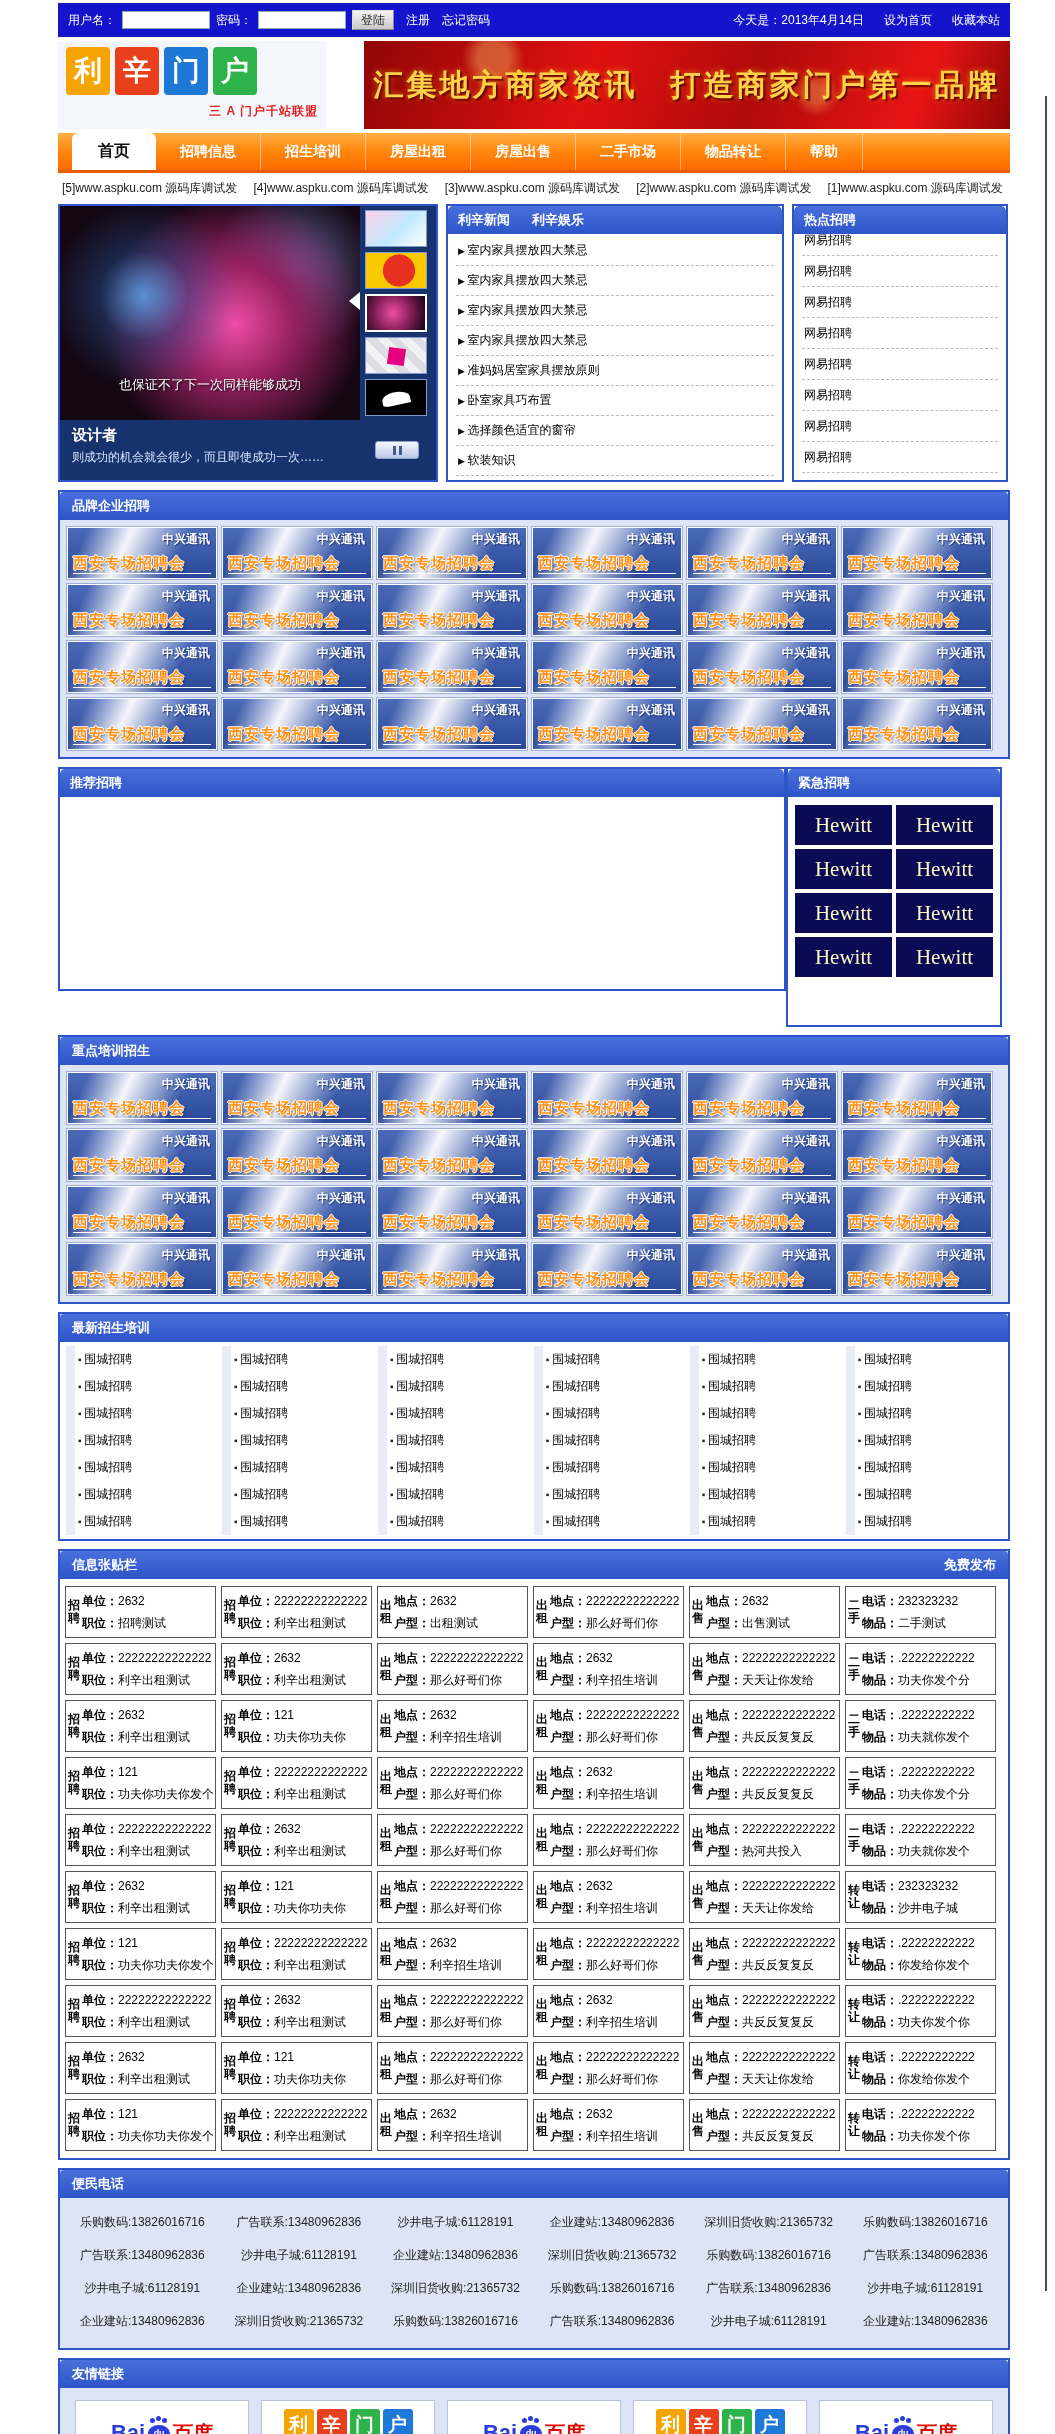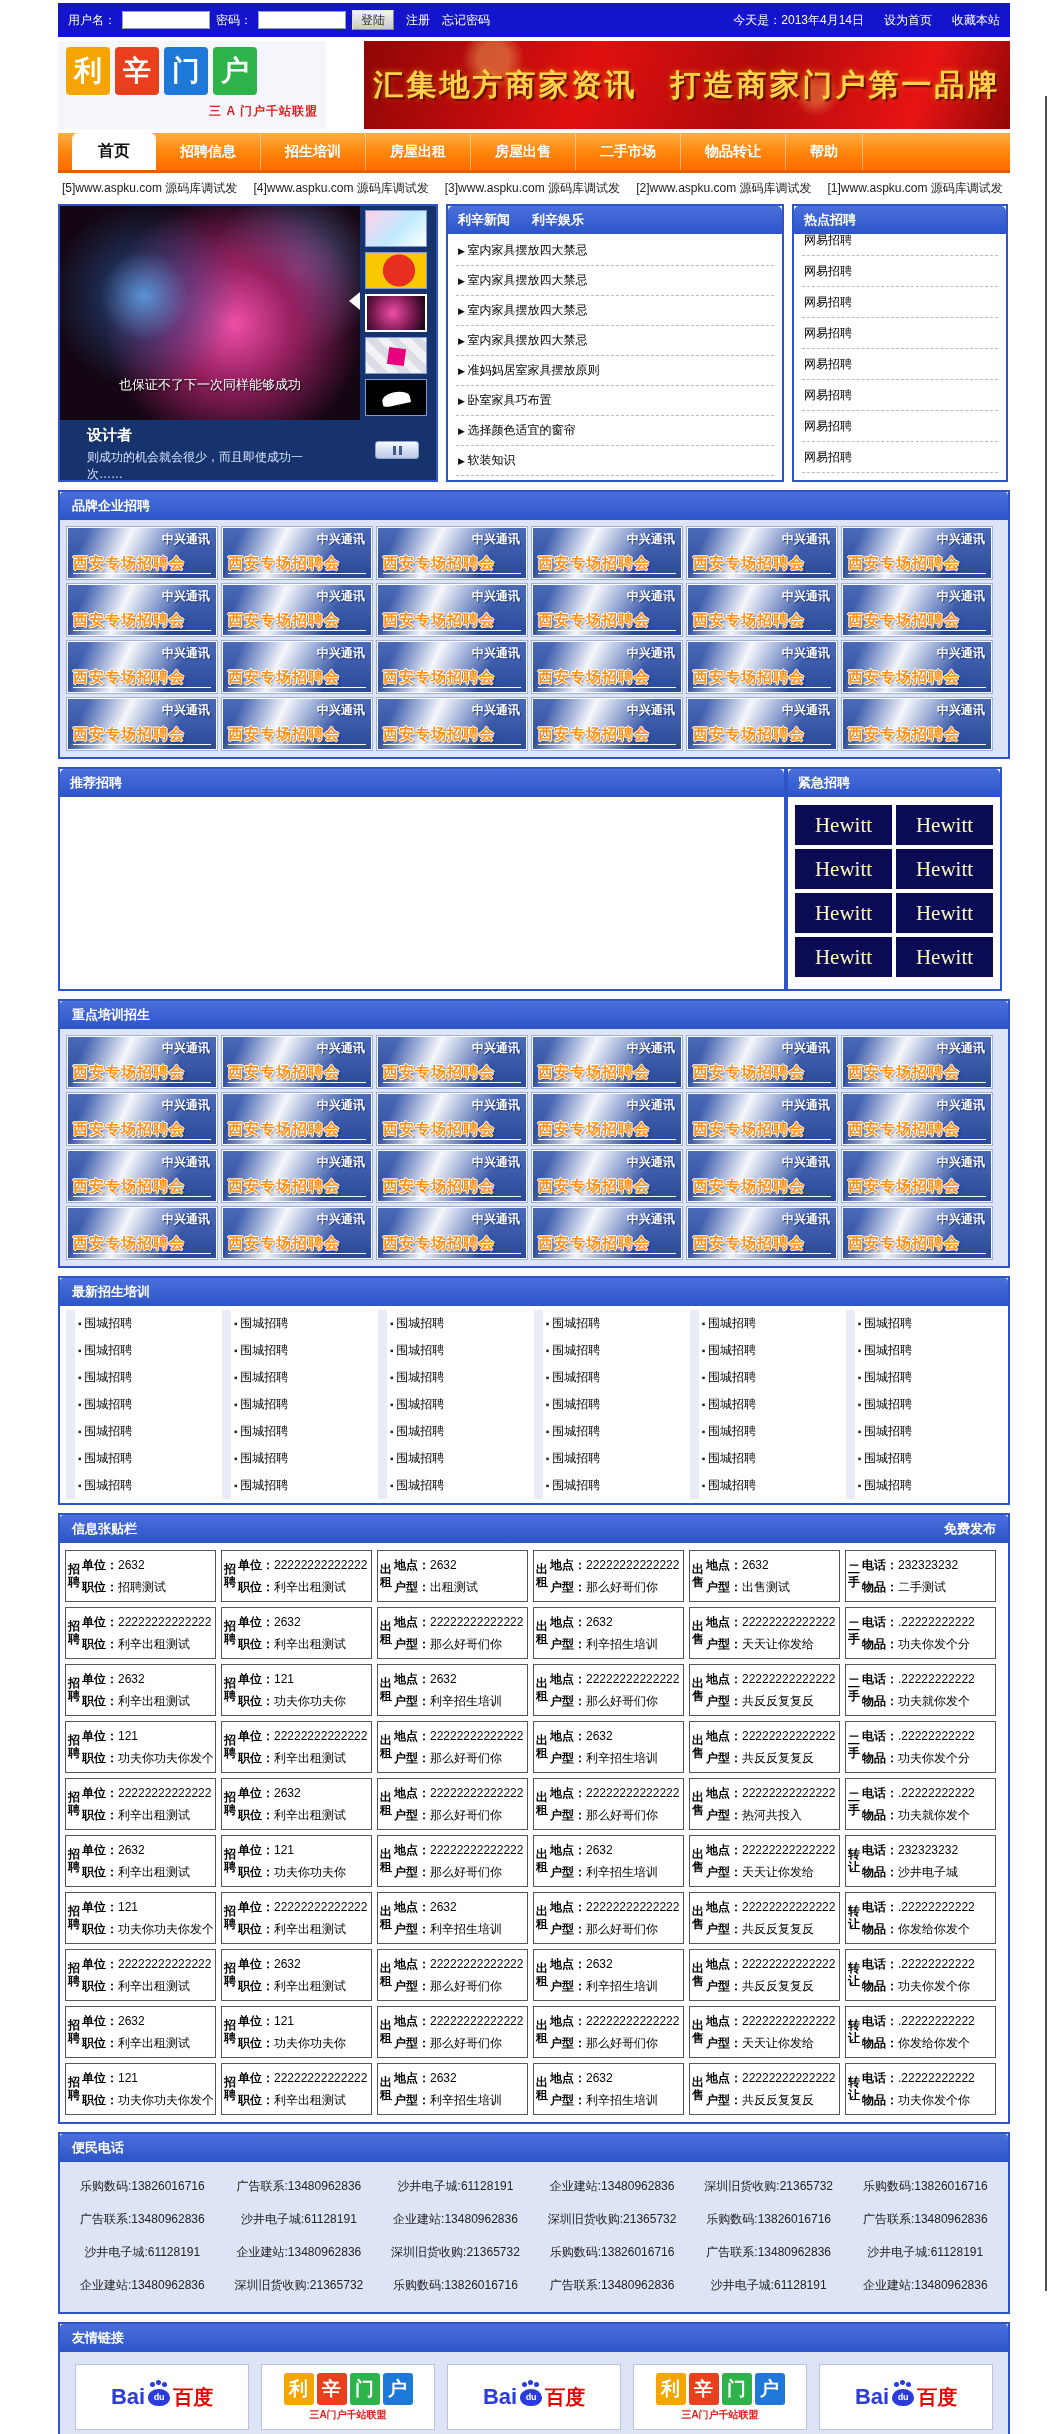--- a/index.html
+++ b/index.html
@@ -52,21 +52,21 @@
   .thumb-col{width:74px;height:214px;padding:4px 5px;display:flex;flex-direction:column;gap:5px;position:relative;}
   .thumb{width:62px;height:38px;border:1px solid #7f9ad0;cursor:pointer;}
   .thumb-rainbow{background:linear-gradient(135deg,#ffd0e8,#bfeaff 55%,#ffffff);}
   .thumb-face{background:radial-gradient(circle at 55% 50%,#e83020 0 42%,#f8c800 44%);}
   .thumb-active{background:radial-gradient(circle at 45% 50%,#ef4ea6 0,#7a1a50 55%,#0e0410);border:2px solid #fff;position:relative;}
   .thumb-arrow{position:absolute;left:-11px;top:86px;width:0;height:0;border-top:9px solid transparent;border-bottom:9px solid transparent;border-right:11px solid #fff;}
   .thumb-cube{background:repeating-linear-gradient(45deg,#f2f2f5 0 8px,#dcdce4 8px 16px);position:relative;}
   .thumb-cube::after{content:"";position:absolute;left:22px;top:10px;width:17px;height:17px;background:#e6007e;transform:rotate(8deg);}
   .thumb-puma{background:#000;position:relative;}
   .thumb-puma::after{content:"";position:absolute;left:16px;top:12px;width:28px;height:13px;background:#fff;border-radius:80% 100% 10% 50%/100% 100% 0 30%;transform:rotate(-12deg);}
-  .slide-info{width:300px;height:56px;padding:4px 27px;color:#fff;}
+  .slide-info{width:300px;height:56px;padding:4px 12px;color:#fff;}
   .slide-title{font-size:15px;font-weight:bold;}
   .slide-desc{font-size:12px;color:#d9e4ff;margin-top:4px;}
   .pause-wrap{width:74px;height:56px;display:flex;align-items:center;justify-content:center;}
   .pause-btn{width:44px;height:18px;background:linear-gradient(#f5f8ff,#b9c8e8);border:1px solid #8fa5d0;border-radius:3px;display:flex;align-items:center;justify-content:center;gap:3px;cursor:pointer;}
   .pause-btn i{display:block;width:3px;height:9px;background:#44untold;background:#445a8a;}
 
   .panel{background:#fff;border:2px solid var(--header_blue);display:flex;flex-direction:column;overflow:hidden;}
   .panel-hd{background:linear-gradient(#4a6fdc,var(--header_blue));color:#fff;font-weight:bold;font-size:13px;padding:5px 10px;border-radius:5px 5px 0 0;display:flex;gap:22px;}
   .news-box{width:338px;height:278px;}
   .news-list{padding:2px 8px;overflow:hidden;}
@@ -85,21 +85,21 @@
       linear-gradient(115deg,rgba(255,255,255,0) 12%,rgba(255,255,255,.95) 38%,rgba(255,255,255,.55) 52%,rgba(255,255,255,0) 72%),
       linear-gradient(180deg,#4a6ab8,#2a4898);
       position:relative;cursor:pointer;overflow:hidden;}
   .mb-corner{position:absolute;top:3px;right:6px;color:#fff;font-size:12px;font-weight:bold;text-shadow:1px 1px 1px #1a2f70;margin-left:36px;}
   .mb-main{position:absolute;bottom:4px;left:5px;right:5px;color:#ff9016;font-size:15px;font-weight:bold;letter-spacing:1px;white-space:nowrap;
       text-shadow:-1px 0 #fff,1px 0 #fff,0 -1px #fff,0 1px #fff,2px 2px 2px rgba(0,0,0,.35);border-bottom:1px solid #fff;}
 
   
   .rec-row{display:flex;margin-top:8px;}
   .rec-box{width:728px;height:224px;}
-  .urgent-box{width:216px;height:224px;}
+  .urgent-box{width:216px;height:260px;}
   .hewitt-grid{display:flex;flex-wrap:wrap;gap:4px;padding:8px 6px;justify-content:center;}
   .hewitt{width:97px;height:40px;background:var(--navy_box);color:#fef9c3;font-family:"Liberation Serif","DejaVu Serif",serif;font-size:21px;display:flex;align-items:center;justify-content:center;cursor:pointer;}
 
   
   .latest-body{background:#fff;display:flex;flex-wrap:wrap;padding:4px 6px;}
   .latest-item{width:16.66%;padding:5px 4px 5px 12px;background:linear-gradient(90deg,#e9ecf6 0 9px,transparent 9px);cursor:pointer;}
   .sq-bullet::before{content:"▪ ";color:#222;font-size:10px;}
 
   
   .bulletin-body{background:#fff;display:flex;flex-wrap:wrap;gap:5px;padding:7px 5px;}

